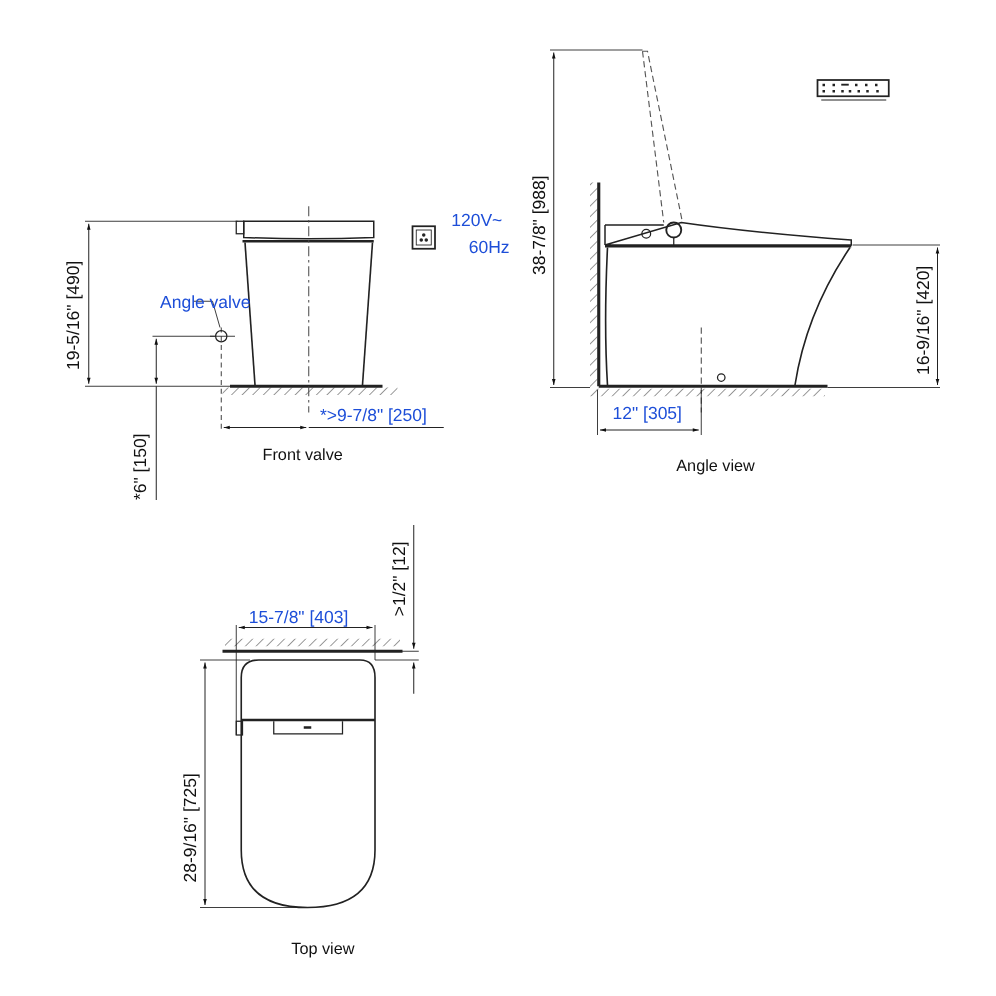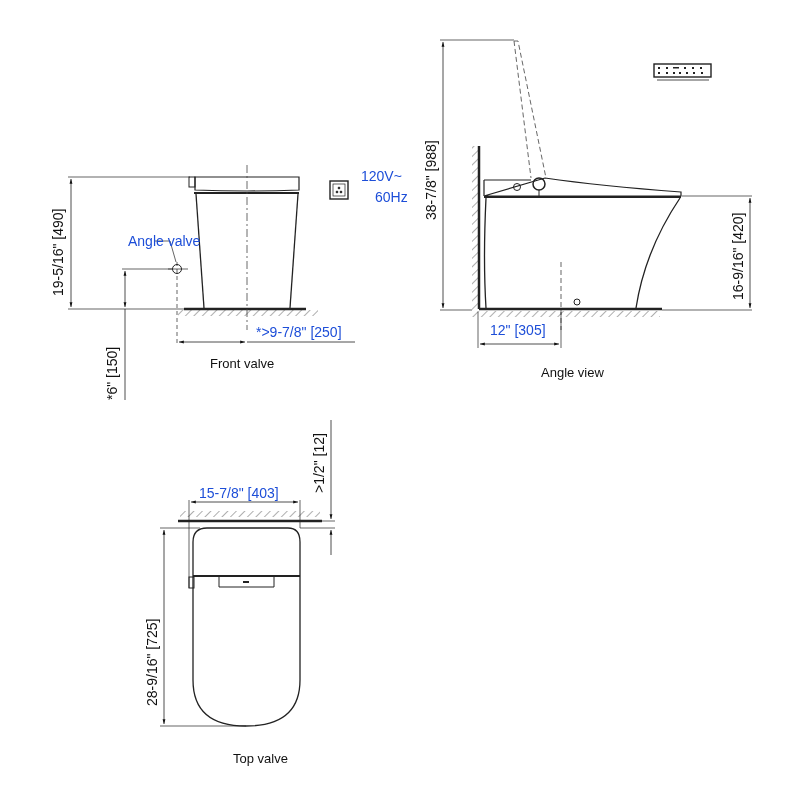--- a/index.html
+++ b/index.html
@@ -157,13 +157,13 @@
 <div class="lbl" style="left:375px; top:190px;">60Hz</div>
 
 <div class="vlbl" style="left:424px; top:220px;">38-7/8" [988]</div>
 <div class="vlbl" style="left:731px; top:300px;">16-9/16" [420]</div>
 <div class="lbl" style="left:490px; top:323px;">12" [305]</div>
 <div class="caption" style="left:541px; top:366px;">Angle view</div>
 
 <div class="lbl" style="left:199px; top:486px;">15-7/8" [403]</div>
 <div class="vlbl" style="left:145px; top:706px;">28-9/16" [725]</div>
 <div class="vlbl" style="left:312px; top:493px;">&gt;1/2" [12]</div>
-<div class="caption" style="left:233px; top:752px;">Top valve</div>
+<div class="caption" style="left:233px; top:752px;">Top view</div>
 
 </body></html>

